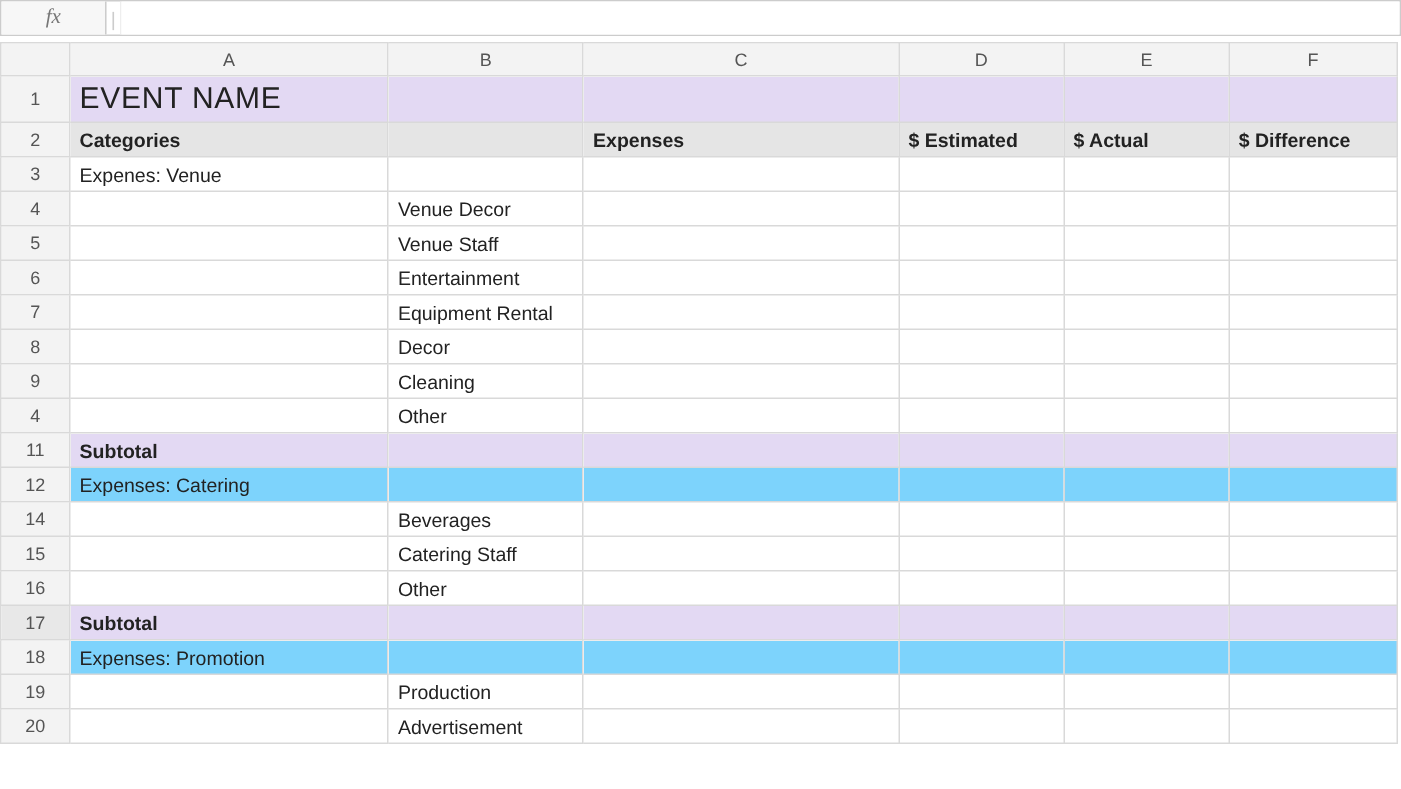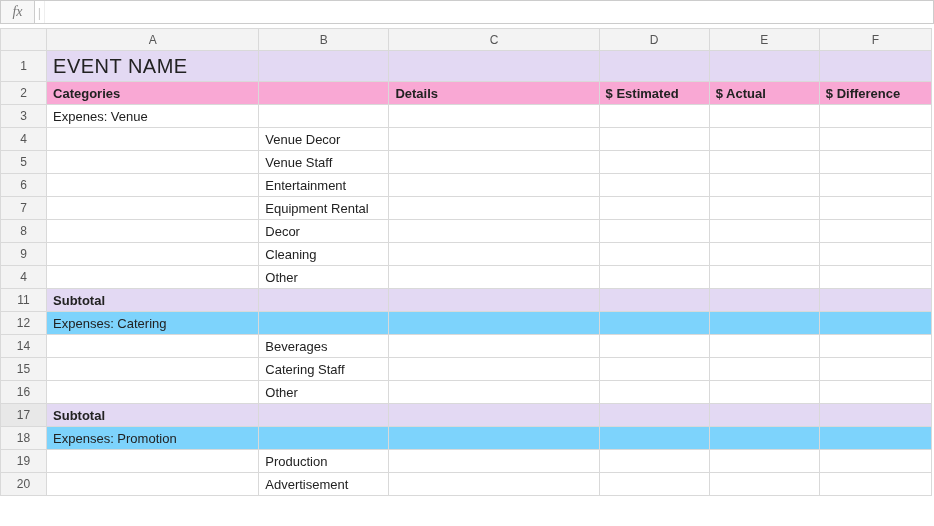--- a/index.html
+++ b/index.html
@@ -13,21 +13,21 @@
     overflow: hidden;
   }
   .formula-bar {
     height: 24px;
     border: 1px solid #ccc;
     display: flex;
     align-items: stretch;
     background: #fff;
   }
   .fx {
-    width: 34px;
+    width: 70px;
     display: flex;
     align-items: center;
     justify-content: center;
     font-style: italic;
     font-family: Georgia, "Times New Roman", serif;
     color: #777;
     font-size: 14px;
     border-right: 1px solid #ccc;
     background: #f7f7f7;
   }
@@ -89,21 +89,21 @@
   .title-row td.datacell {
     background: #e3d9f3;
   }
   .title-row td.colA {
     font-size: 20px;
     font-weight: 400;
     letter-spacing: 0.5px;
     height: 31px;
   }
   .hdr-row td.datacell {
-    background: #f9a8d4;
+    background: #e5e5e5;
     font-weight: bold;
     color: #222;
   }
   .subtotal-row td.datacell {
     background: #e3d9f3;
     font-weight: bold;
   }
   .section-row td.datacell {
     background: #7dd3fc;
   }
@@ -157,21 +157,21 @@
           <td class="datacell colB"></td>
           <td class="datacell colC"></td>
           <td class="datacell colD"></td>
           <td class="datacell colE"></td>
           <td class="datacell colF"></td>
         </tr>
         <tr class="hdr-row">
           <td class="rowhdr">2</td>
           <td class="datacell colA">Categories</td>
           <td class="datacell colB"></td>
-          <td class="datacell colC">Details</td>
+          <td class="datacell colC">Expenses</td>
           <td class="datacell colD">$ Estimated</td>
           <td class="datacell colE">$ Actual</td>
           <td class="datacell colF">$ Difference</td>
         </tr>
         <tr>
           <td class="rowhdr">3</td>
           <td class="datacell colA">Expenes: Venue</td>
           <td class="datacell colB"></td>
           <td class="datacell colC"></td>
           <td class="datacell colD"></td>

